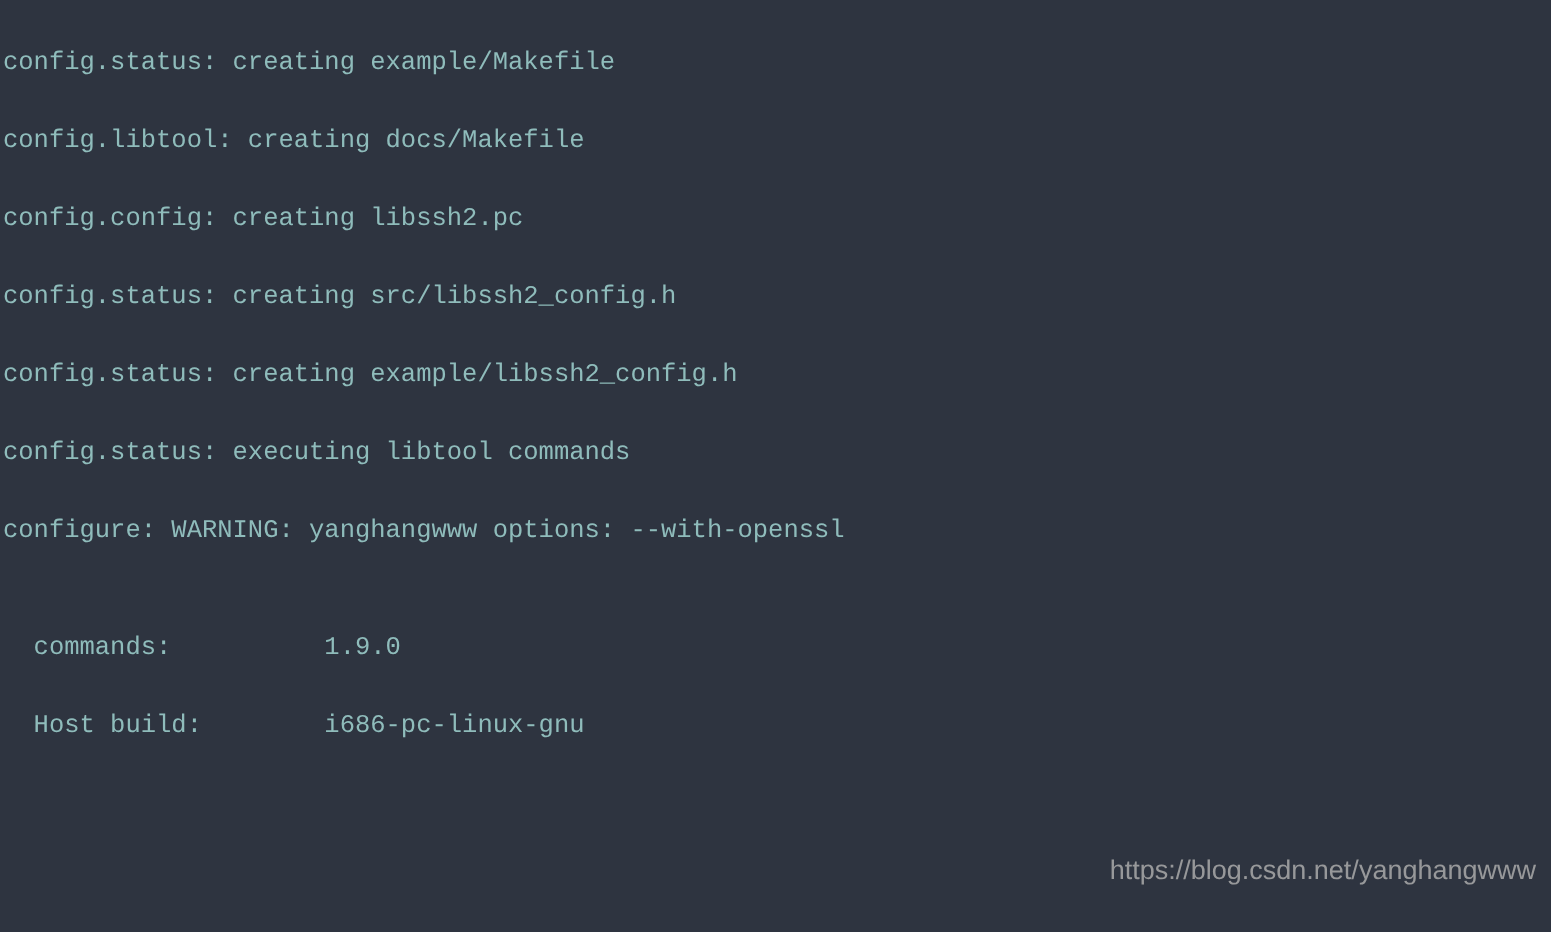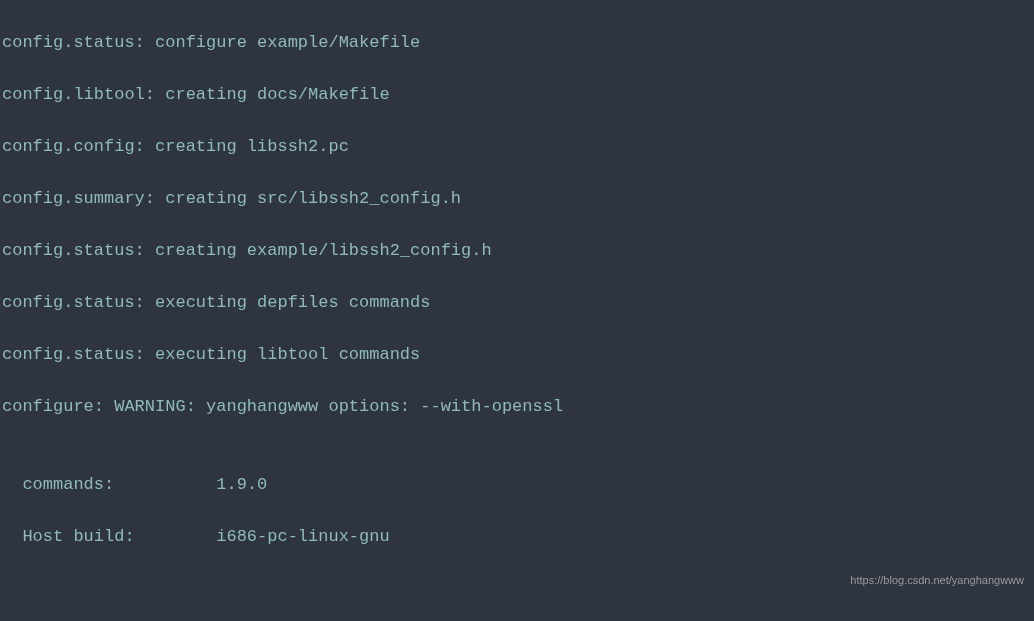--- a/index.html
+++ b/index.html
@@ -23,35 +23,34 @@
       color: #8fbcbb;
     }
     .line {
       color: #8fbcbb;
     }
     .watermark {
       position: absolute;
       right: 10px;
       bottom: 28px;
       color: #aaaaaa;
-      font-size: 11px;
+      font-size: 18px;
       font-family: Arial, sans-serif;
       opacity: 0.85;
     }
   </style>
 </head>
 <body>
 
 <div class="terminal">
-<div class="line">config.status: configure example/Makefile</div>
+<div class="line">config.status: creating example/Makefile</div>
 <div class="line">config.libtool: creating docs/Makefile</div>
 <div class="line">config.config: creating libssh2.pc</div>
-<div class="line">config.summary: creating src/libssh2_config.h</div>
+<div class="line">config.status: creating src/libssh2_config.h</div>
 <div class="line">config.status: creating example/libssh2_config.h</div>
-<div class="line">config.status: executing depfiles commands</div>
 <div class="line">config.status: executing libtool commands</div>
 <div class="line">configure: WARNING: yanghangwww options: --with-openssl</div>
 <div class="line"></div>
 <div class="line">  commands:          1.9.0</div>
 <div class="line">  Host build:        i686-pc-linux-gnu</div>
 
 
 
 
 

